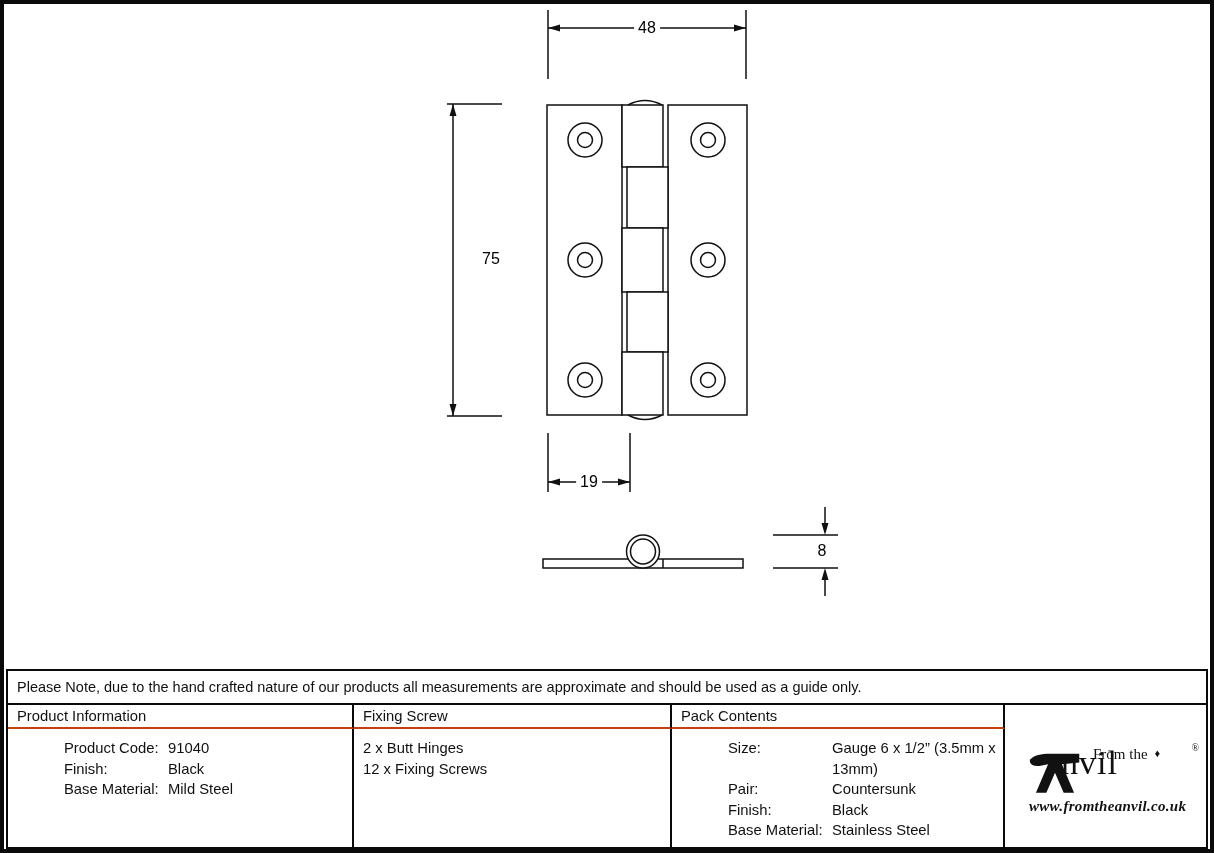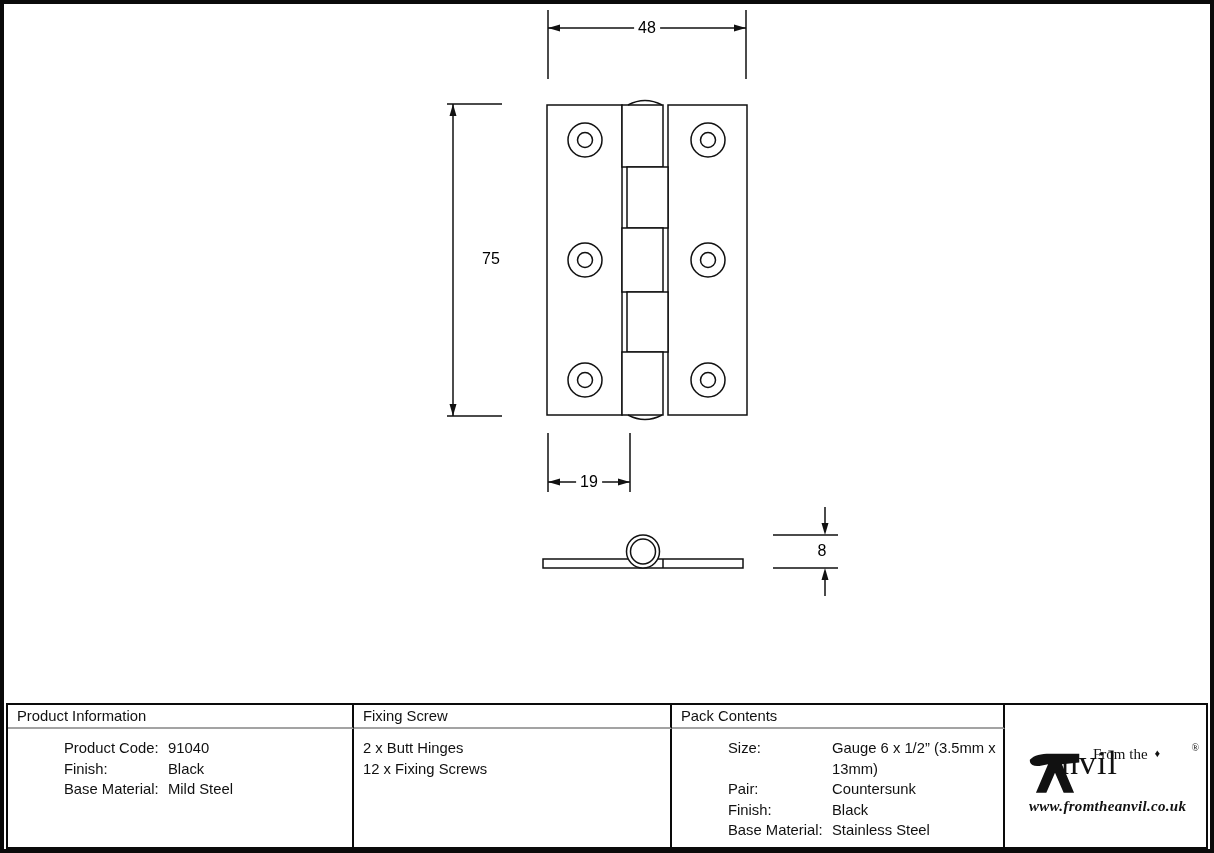--- a/index.html
+++ b/index.html
@@ -10,21 +10,21 @@
   .drawing-svg{position:absolute;left:0;top:0;}
   .dim-label{position:absolute;transform:translate(-50%,-50%);background:#fff;
              padding:0 4px;font-size:16px;line-height:1;color:#000000;z-index:5;}
   .note-box{position:absolute;left:6px;top:669px;width:1202px;height:36px;
             border:2px solid #0a0a0a;box-sizing:border-box;background:#fff;
             display:flex;align-items:center;padding-left:9px;font-size:14.5px;}
   .spec-table{position:absolute;left:6px;top:703px;width:1202px;height:146px;
               border:2px solid #0a0a0a;box-sizing:border-box;background:#fff;
               display:grid;grid-template-columns:346px 318px 333px 1fr;
               grid-template-rows:24px 1fr;font-size:14.8px;}
-  .th{border-right:2px solid #0a0a0a;border-bottom:2px solid #a3a3a3;
+  .th{border-right:2px solid #0a0a0a;border-bottom:2px solid #c2410c;
       display:flex;align-items:center;padding-left:9px;}
   .td{border-right:2px solid #0a0a0a;padding:9px 6px 0 9px;}
   .kv{display:flex;line-height:20.6px;}
   .kv .k{flex:0 0 104px;margin-left:47px;}
   .list-line{line-height:20.6px;}
   .logo-cell{grid-column:4;grid-row:1/3;position:relative;}
   .logo{position:absolute;left:24px;top:40px;width:166px;height:74px;}
   .logo .anvil-glyph{position:absolute;left:0;top:4px;}
   .logo .wordmark{position:absolute;left:32px;top:1px;font-family:"Liberation Serif",serif;
                   font-size:34px;line-height:1;letter-spacing:1px;}
@@ -109,20 +109,23 @@
         <polygon points="825,568 821.5,580 828.5,580"></polygon>
       </g>
     </g>
   </svg>
 
   <span class="dim-label" style="left:647px;top:28px;">48</span>
   <span class="dim-label" style="left:451px;top:259px;margin-left:40px;">75</span>
   <span class="dim-label" style="left:589px;top:482px;">19</span>
   <span class="dim-label" style="left:822px;top:551px;">8</span>
 
+  <div class="note-box">
+    <span>Please Note, due to the hand crafted nature of our products all measurements are approximate and should be used as a guide only.</span>
+  </div>
 
   <div class="spec-table">
     <div class="th">
       <span>Product Information</span>
     </div>
     <div class="th">
       <span>Fixing Screw</span>
     </div>
     <div class="th">
       <span>Pack Contents</span>

